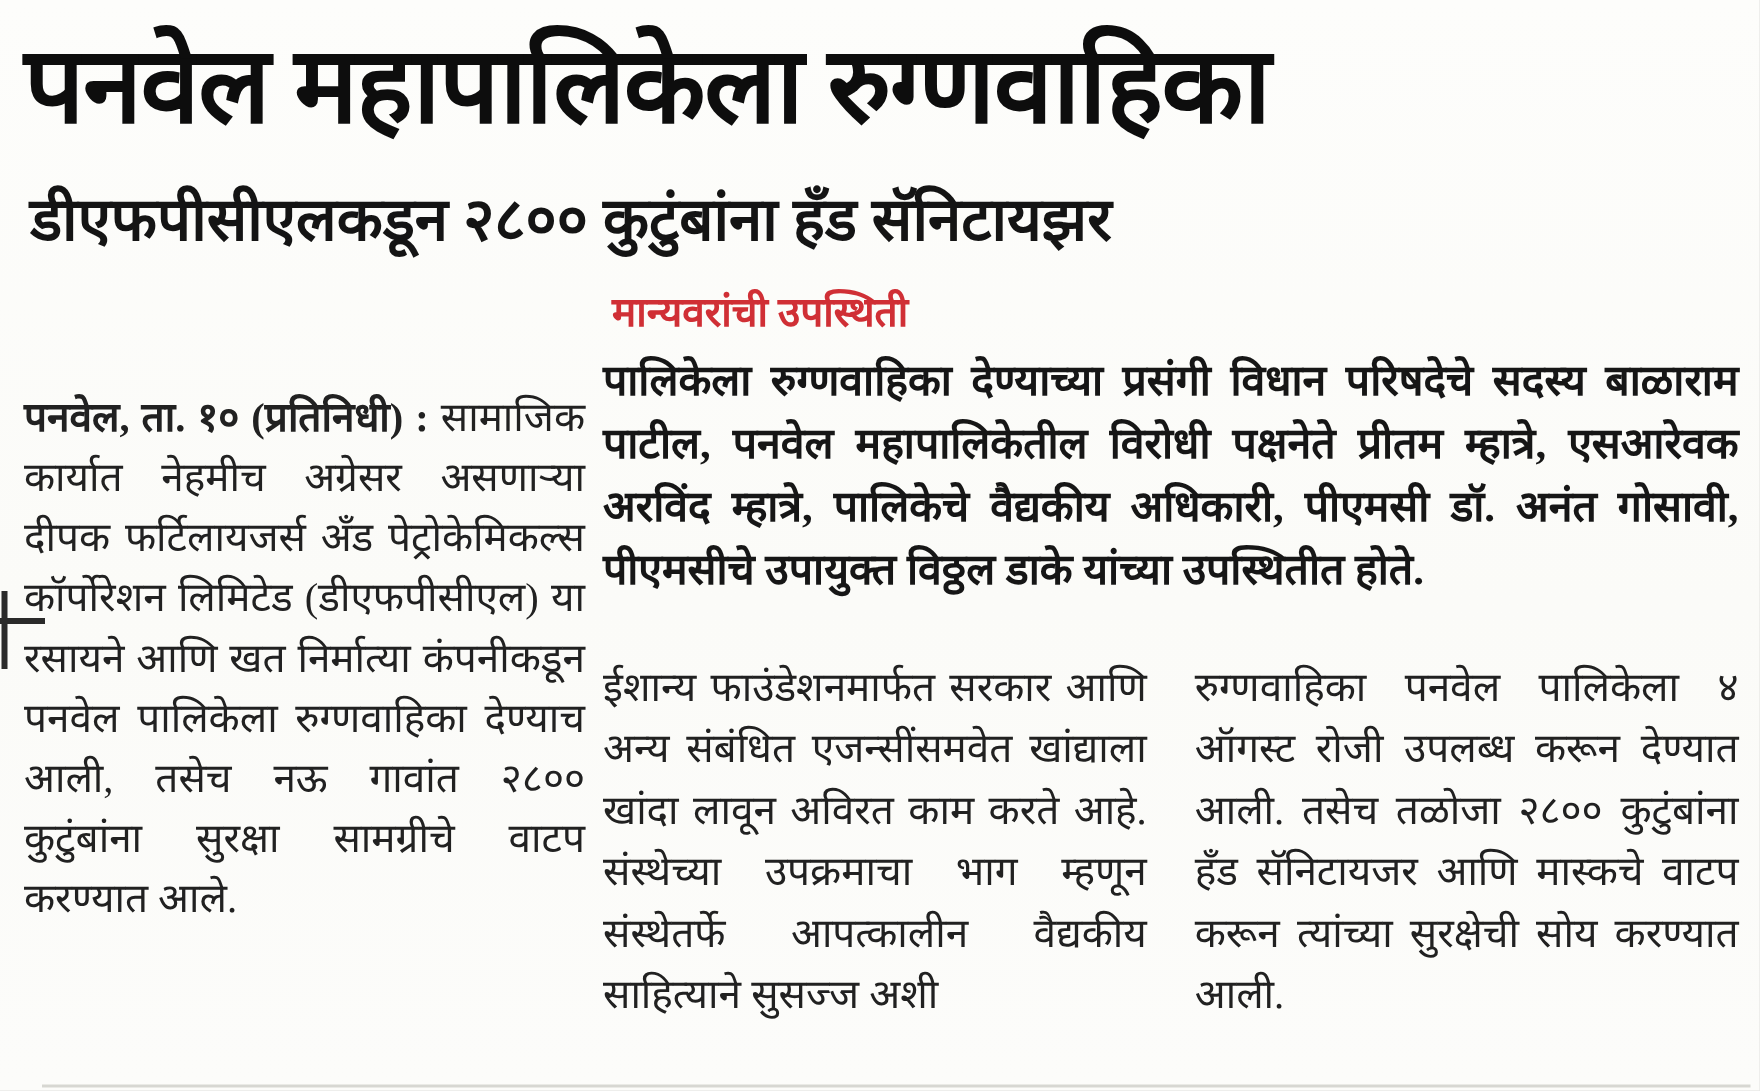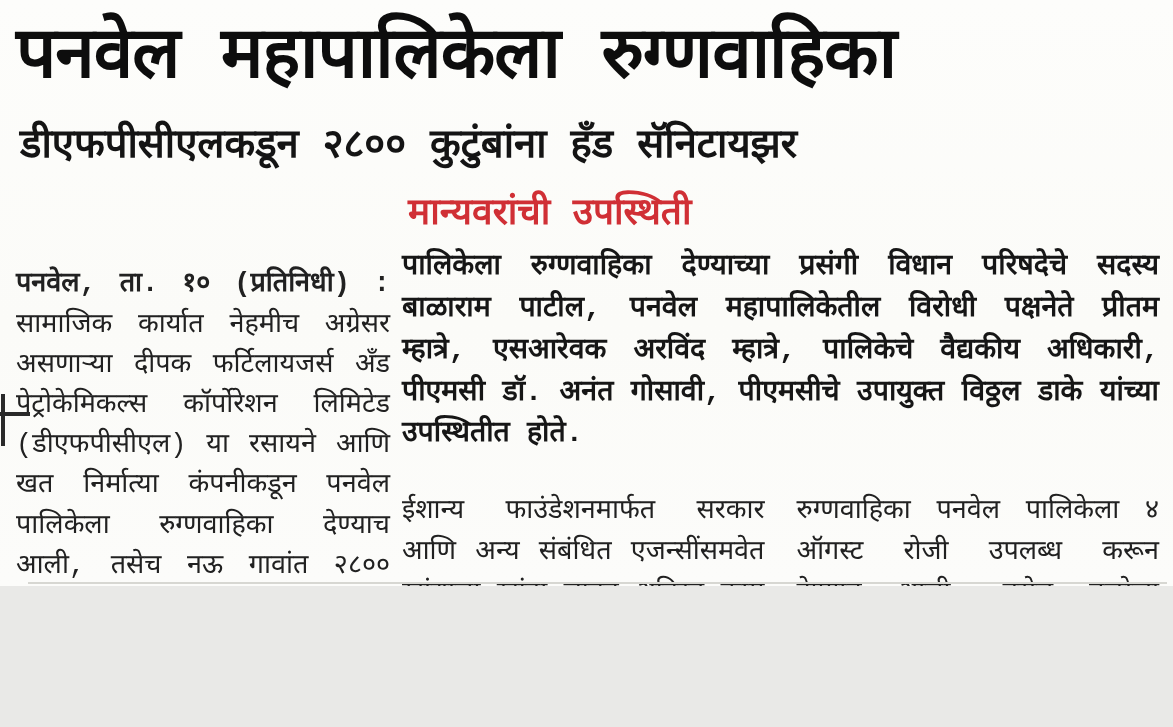--- a/index.html
+++ b/index.html
@@ -1,24 +1,24 @@
 <!DOCTYPE html>
 <html><head>
 <meta charset="utf-8">
 <style>
   * { margin: 0; padding: 0; box-sizing: border-box; }
   html, body { background: #e9e9e7; }
   .page {
     position: relative;
     width: 1173px;
-    height: 586px;
+    height: 727px;
     margin: 0 auto;
     background: linear-gradient(180deg, #fdfdfb 0%, #fbfbf8 55%, #fcfcfa 100%);
     color: #1b1b1b;
-    font-family: Liberation Mono, monospace;
+    font-family: Liberation Serif, serif;
     overflow: hidden;
   }
   .inner { padding: 4px 14px 0 16px; }
 
   .headline {
     font-size: 71px;
     line-height: 1.54;
     font-weight: 800;
     letter-spacing: -1px;
     color: #0d0d0d;
@@ -48,21 +48,21 @@
     text-align: justify;
     color: #212121;
   }
   .col-left p.para { text-indent: 0; }
   .col-left .dateline { font-weight: 700; }
   .col-left .p1-first { text-indent: 64px; }
   .col-left .p2 { text-indent: 34px; margin-top: 0; }
 
   .right-block { flex: 1; min-width: 0; }
   .box-heading {
-    font-size: 37px;
+    font-size: 27px;
     font-weight: 700;
     margin: 0 0 10px 6px;
     line-height: 1.15;
   }
   .box-body {
     font-size: 28.5px;
     line-height: 1.47;
     font-weight: 700;
     text-align: justify;
     color: #161616;

